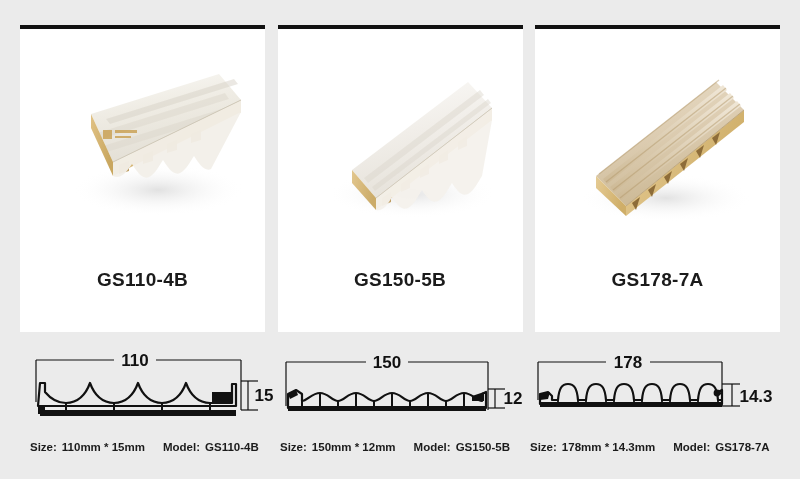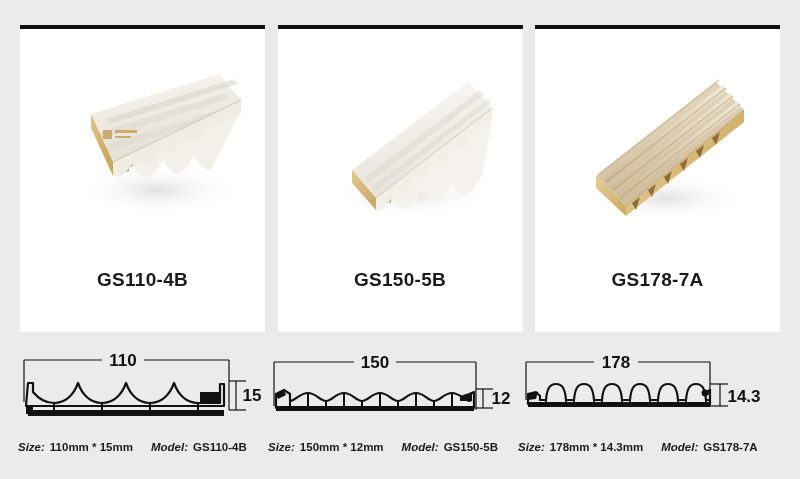--- a/index.html
+++ b/index.html
@@ -68,21 +68,21 @@
 
   
   .specs-row {
     position: absolute;
     left: 0;
     top: 332px;
     width: 648px;
     height: 147px;
     display: flex;
     justify-content: space-between;
-    padding: 0 14px;
+    padding: 0 26px;
     box-sizing: border-box;
   }
   .spec-block {
     width: 258px;
     position: relative;
     padding-top: 16px;
     box-sizing: border-box;
   }
   .spec-drawing { display: block; margin: 0 auto; }
 
@@ -90,21 +90,21 @@
     position: absolute;
     left: 4px;
     bottom: 26px;
     display: flex;
     align-items: baseline;
     white-space: nowrap;
     font-size: 11.5px;
     font-weight: bold;
     color: #1b1b1b;
   }
-  .cap-key { margin-right: 5px; font-style: italic; }
+  .cap-key { margin-right: 5px; }
   .cap-val { margin-right: 18px; }
   .cap-val:last-child { margin-right: 0; }
 </style>
 </head>
 <body>
 
 <div class="cards-row">
 
   <div class="product-card">
     <div class="card-topbar"></div>

